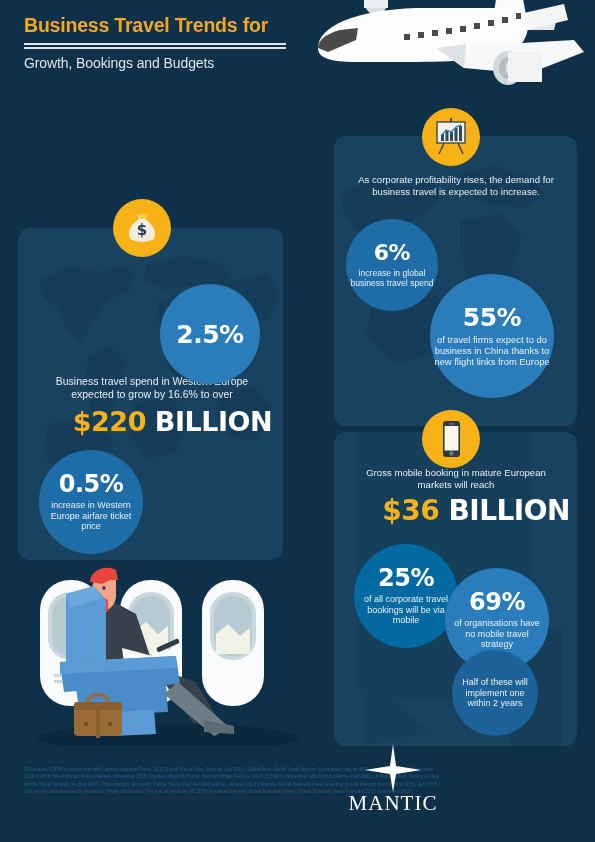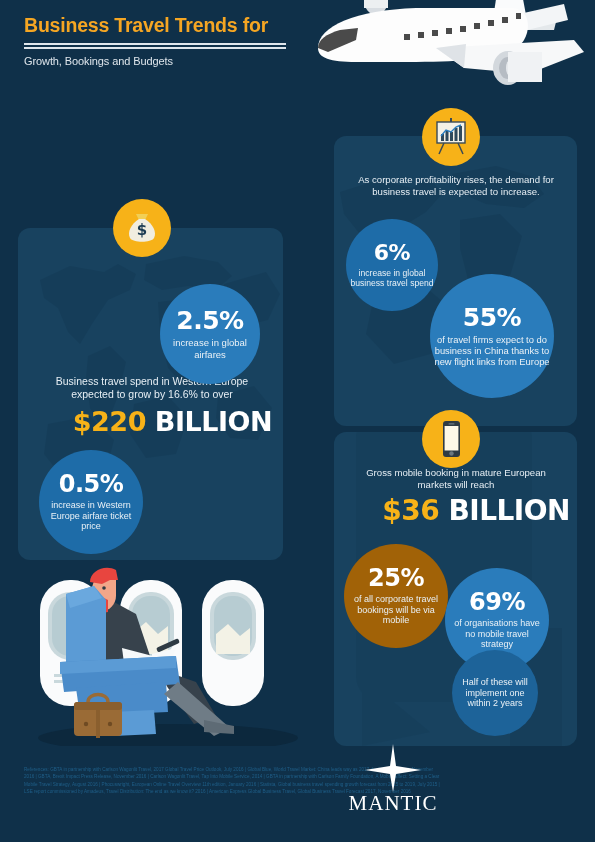--- a/index.html
+++ b/index.html
@@ -44,21 +44,21 @@
   }
   #year-deco2 {
     position: absolute; left: 62px; top: 16px;
     width: 54px; height: 54px;
     border: 5px solid #17476b;
     border-radius: 50%;
     opacity: .8;
   }
   #subtitle {
     color: #dfe6ec;
-    font-size: 11px;
+    font-size: 14px;
     letter-spacing: -0.1px;
   }
 
   
   .panel {
     position: absolute;
     background: #18425f;
     border-radius: 12px;
     overflow: hidden;
   }
@@ -208,21 +208,20 @@
         <path fill="#133954" d="M206 56 L248 44 L262 66 L250 92 L226 98 L208 80 Z"></path>
         <path fill="#133954" d="M200 168 L236 158 L254 180 L240 212 L212 210 L198 190 Z"></path>
         <path fill="#133954" d="M116 176 L150 168 L170 190 L158 226 L128 230 L112 206 Z"></path>
         <path fill="#133954" d="M30 196 L72 188 L96 212 L86 250 L48 254 L26 226 Z"></path>
       </g>
     </svg>
     <div class="panel-body">
 
       <div class="stat-circle" style="left:142px; top:56px; width:100px; height:100px; background:#2a7cbb;">
         <div class="big" style="font-size:25px;">2.5%</div>
-        <div class="desc" style="font-size:9.5px; width:92px;">increase in global airfares</div>
       </div>
 
       <div class="statement" style="position:absolute; left:14px; top:147px; width:240px; font-size:10.5px;">
         <div>Business travel spend in Western Europe</div>
         <div>expected to grow by 16.6% to over</div>
       </div>
 
       <div class="bigmoney" style="position:absolute; left:14px; top:178px; width:240px; font-size:27px;">
         <span class="amt">$220</span>
         <span class="unit">BILLION</span>
@@ -302,21 +301,21 @@
       <div class="statement" style="position:absolute; left:8px; top:35px; width:228px; font-size:9.6px;">
         <div>Gross mobile booking in mature European</div>
         <div>markets will reach</div>
       </div>
 
       <div class="bigmoney" style="position:absolute; left:8px; top:62px; width:228px; font-size:28px;">
         <span class="amt">$36</span>
         <span class="unit">BILLION</span>
       </div>
 
-      <div class="stat-circle" style="left:10px; top:112px; width:104px; height:104px; background:#a16207;">
+      <div class="stat-circle" style="left:20px; top:112px; width:104px; height:104px; background:#0369a1;">
         <div class="big" style="font-size:24px;">25%</div>
         <div class="desc" style="font-size:9px; width:96px;">of all corporate travel bookings will be via mobile</div>
       </div>
 
       <div class="stat-circle" style="left:111px; top:136px; width:104px; height:104px; background:#2a7cbb;">
         <div class="big" style="font-size:24px;">69%</div>
         <div class="desc" style="font-size:9px; width:96px;">of organisations have no mobile travel strategy</div>
       </div>
 
       <div class="stat-circle" style="left:118px; top:218px; width:86px; height:86px; background:#1d6399;">

